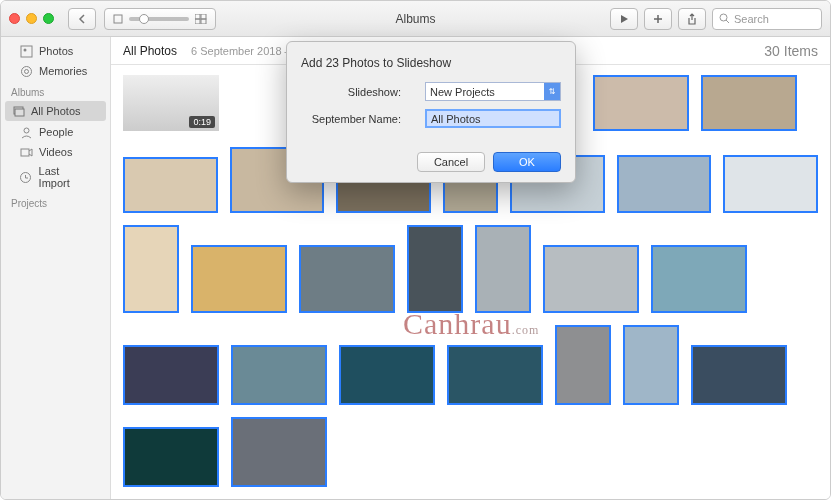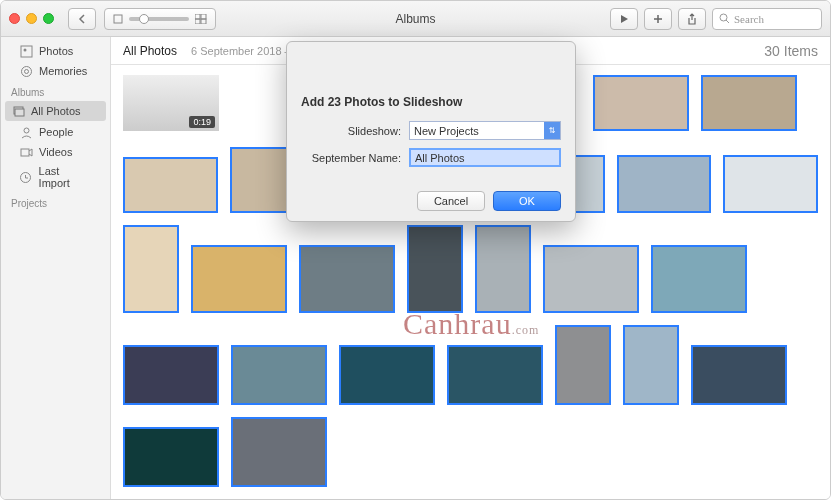--- a/index.html
+++ b/index.html
@@ -9,41 +9,41 @@
 .dot { width: 11px; height: 11px; border-radius: 50%; }
 .dot.red { background: #ff5f57; border: 1px solid #e04740; }
 .dot.yel { background: #ffbd2e; border: 1px solid #dfa023; }
 .dot.grn { background: #28c940; border: 1px solid #1ba72f; }
 .tbtn { height: 22px; background: linear-gradient(#fff,#eee); border: 1px solid #bbb; border-radius: 4px; display: inline-flex; align-items: center; justify-content: center; padding: 0 8px; font-size: 11px; color: #555; }
 .tbtn.square { width: 28px; padding: 0; }
 .slider { width: 60px; height: 4px; background: #bfbfbf; border-radius: 2px; position: relative; }
 .slider .knob { width: 10px; height: 10px; background: #fff; border: 1px solid #999; border-radius: 50%; position: absolute; top: -3px; left: 10px; }
 .window-title { position: absolute; left: 50%; transform: translateX(-50%); font-size: 12px; color: #444; }
 .rgroup { margin-left: auto; display: flex; gap: 6px; align-items: center; }
-.search { width: 110px; height: 22px; background: #fff; border: 1px solid #bbb; border-radius: 4px; display: flex; align-items: center; padding: 0 6px; color: #999; gap: 4px; font-size: 11px; font-family: Liberation Serif, serif; }
+.search { width: 110px; height: 22px; background: #fff; border: 1px solid #bbb; border-radius: 4px; display: flex; align-items: center; padding: 0 6px; color: #999; gap: 4px; font-size: 11px; }
 .maincols { display: flex; height: calc(100% - 36px); }
 .sidebar { width: 110px; background: #f3f3f3; border-right: 1px solid #dcdcdc; padding-top: 4px; font-size: 11px; }
 .sect-label { color: #8a8a8a; font-size: 10px; padding: 6px 10px 2px; }
 .sitem { display: flex; align-items: center; gap: 6px; padding: 3px 18px; color: #444; }
 .sitem .ic { width: 14px; height: 14px; display: inline-flex; align-items: center; justify-content: center; color: #777; }
 .sitem.sel { background: #d6d6d6; border-radius: 3px; margin: 1px 4px; padding: 3px 6px; }
 .content { flex: 1; display: flex; flex-direction: column; background: #fff; position: relative; overflow: hidden; }
 .tabbar { height: 28px; border-bottom: 1px solid #e2e2e2; display: flex; align-items: center; padding: 0 12px; gap: 14px; font-size: 12px; }
 .tab { color: #888; }
 .tab.sel { color: #222; font-weight: 500; }
 .rangetxt { color: #999; font-size: 11px; }
 .count { margin-left: auto; color: #888; font-size: 14px; }
 .grid { flex: 1; padding: 10px 12px; overflow: hidden; }
 .row { display: flex; gap: 12px; margin-bottom: 12px; align-items: flex-end; }
 .thumb { border: 2px solid #2a7dff; background: #888; position: relative; }
 .thumb.wide0 { border: none; }
 .dur { position: absolute; bottom: 3px; right: 4px; background: rgba(0,0,0,0.65); color: #fff; font-size: 9px; padding: 1px 4px; border-radius: 2px; }
 .dialog { position: absolute; top: 40px; left: 285px; width: 290px; background: #efefef; border: 1px solid #bbb; border-radius: 6px; box-shadow: 0 10px 30px rgba(0,0,0,0.3); padding: 14px 14px 10px; z-index: 10; }
-.dialog h3 { font-size: 12px; font-weight: 700; margin-bottom: 12px; margin-top: 39px; }
-.frow { display: flex; align-items: center; gap: 8px; margin-bottom: 8px; }
+.dialog h3 { font-size: 12px; font-weight: 400; margin-bottom: 12px; }
+.frow { display: flex; align-items: center; gap: 24px; margin-bottom: 8px; }
 .flabel { width: 100px; text-align: right; font-size: 11px; color: #333; }
 .select, .tinput { flex: 1; height: 19px; background: #fff; border: 1px solid #a9b8d6; font-size: 11px; padding: 0 4px; display: flex; align-items: center; }
 .select { position: relative; }
 .select .arr { position: absolute; right: 0; top: 0; width: 16px; height: 100%; background: #5b95ee; display: flex; align-items: center; justify-content: center; color: #fff; font-size: 8px; }
 .tinput { border: 2px solid #6ea8ff; color: #333; background: #cfe0ff; }
 .dbtns { display: flex; justify-content: flex-end; gap: 8px; margin-top: 24px; }
 .dbtn { width: 68px; height: 20px; border-radius: 4px; border: 1px solid #bbb; background: linear-gradient(#fff,#eee); font-size: 11px; display: flex; align-items: center; justify-content: center; }
 .dbtn.primary { background: linear-gradient(#5ea4ff,#2a7dff); border-color: #2768d0; color: #fff; }
 .watermark { position: absolute; left: 292px; top: 270px; font-size: 30px; font-family: Georgia, serif; color: rgba(150,30,30,0.55); z-index: 5; letter-spacing: 1px; pointer-events: none; }
 .watermark .sm { font-size: 12px; color: rgba(100,50,50,0.5); vertical-align: baseline; }

